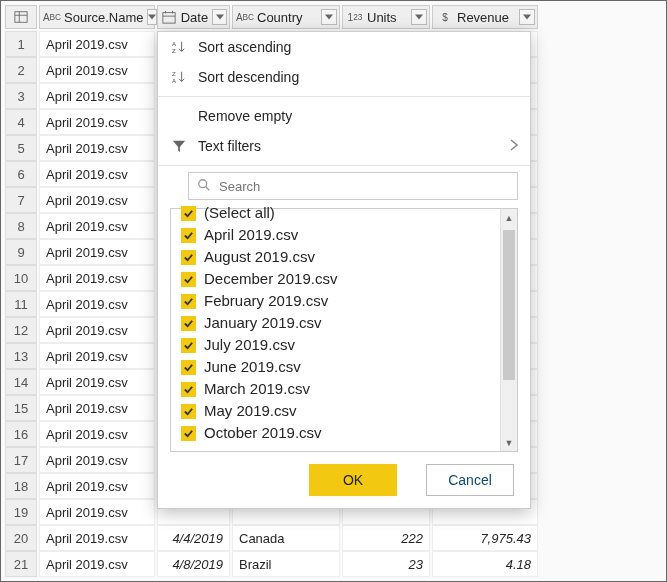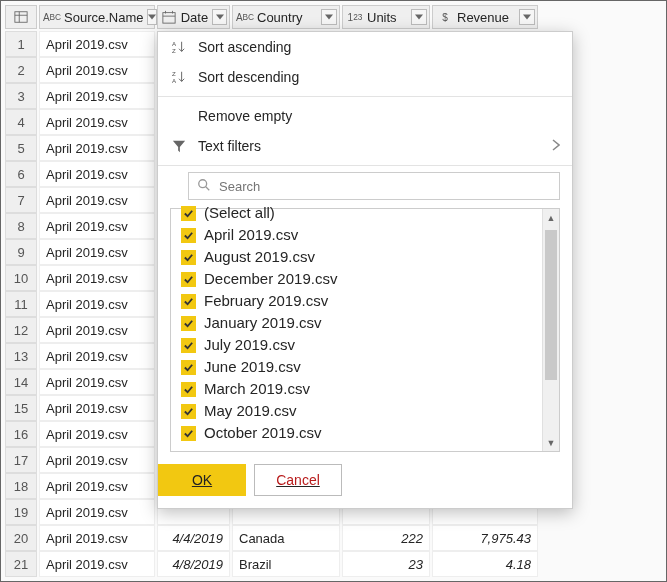--- a/index.html
+++ b/index.html
@@ -87,21 +87,21 @@
   .w-src { width: 116px; }
   .w-date { width: 73px; }
   .w-country { width: 108px; }
   .w-units { width: 88px; }
   .w-rev { width: 106px; }
 
   
   .popup {
     position: absolute;
     left: 156px; top: 30px;
-    width: 416px;
+    width: 374px;
     background: #fff;
     border: 1px solid #ccc;
     box-shadow: 0 4px 16px rgba(0,0,0,0.25);
     z-index: 10;
     padding-bottom: 12px;
   }
   .popup .menu-item {
     display: flex; align-items: center;
     height: 30px;
     padding: 0 12px;
@@ -169,34 +169,33 @@
     font-size: 15px;
   }
   .chk {
     width: 15px; height: 15px;
     background: #f2c811;
     display: flex; align-items: center; justify-content: center;
   }
   .chk svg { width: 11px; height: 11px; }
 
   .buttons {
-    display: flex; justify-content: flex-start;
-    gap: 8px;
+    display: flex; justify-content: flex-end;
+    gap: 29px;
     padding: 4px 16px 0 0;
-    text-decoration: underline;
   }
   .btn {
     min-width: 88px; height: 32px;
     display: flex; align-items: center; justify-content: center;
     font-size: 14px;
     cursor: pointer;
     border: 1px solid transparent;
   }
   .btn.primary { background: #f2c811; color: #222; }
-  .btn.secondary { background: #fff; border: 1px solid #bbb; color: #b91c1c; }
+  .btn.secondary { background: #fff; border: 1px solid #bbb; color: #0c4a6e; }
 
   svg.caret path { fill: #666; }
 </style>
 </head>
 <body>
 
 <div class="frame">
 
   <div class="headers">
     <div class="rownum-head">

